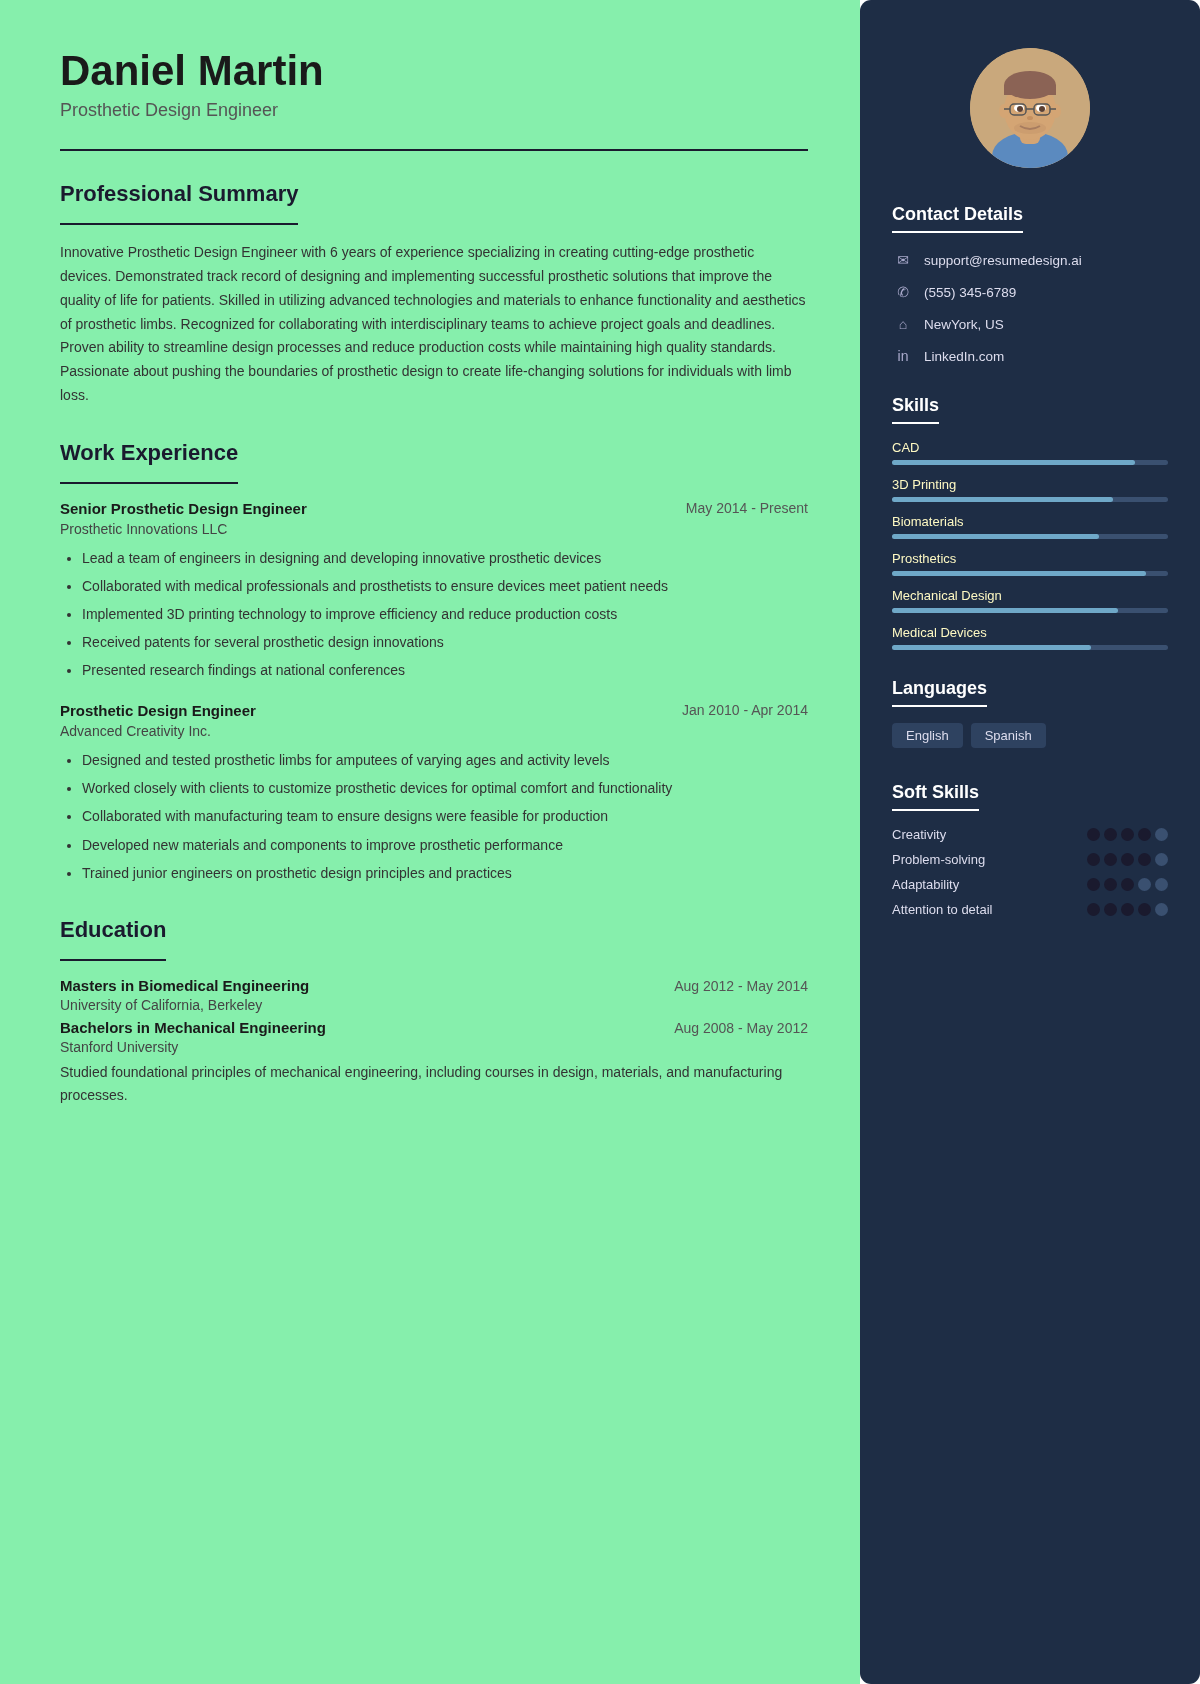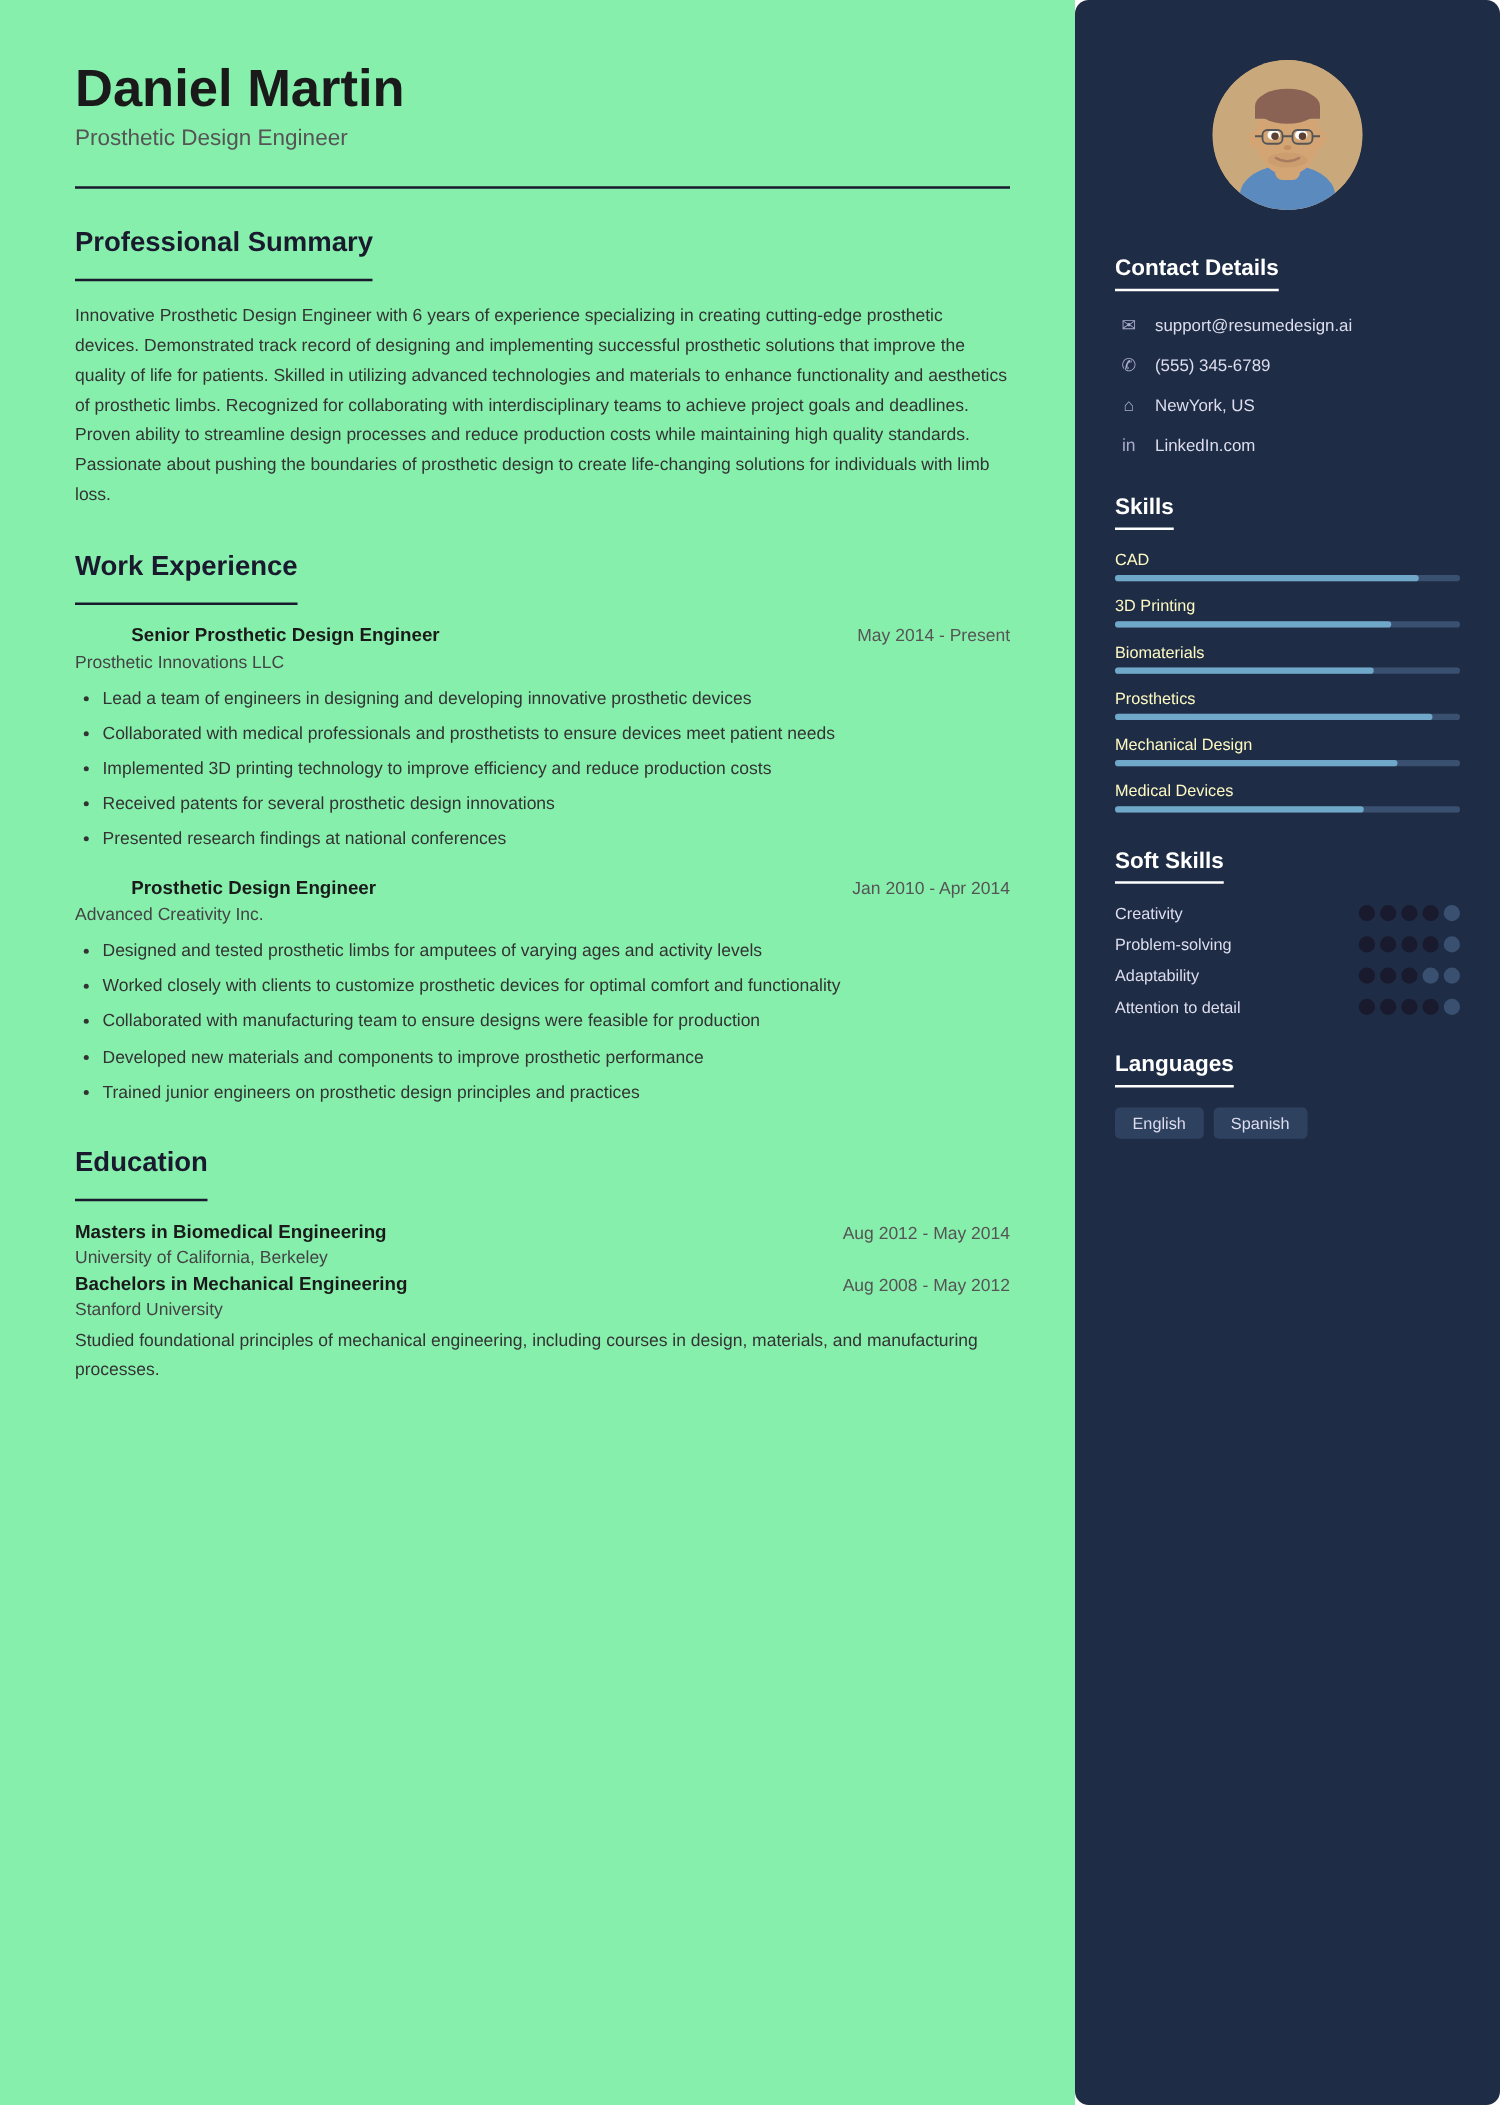--- a/index.html
+++ b/index.html
@@ -67,21 +67,20 @@
       color: #333;
       line-height: 1.7;
     }
 
     
     .job-header {
       display: flex;
       justify-content: space-between;
       align-items: flex-start;
       margin-bottom: 4px;
-      margin-left: 45px;
     }
 
     .job-title {
       font-size: 15px;
       font-weight: 700;
       color: #1a1a1a;
     }
 
     .job-dates {
       font-size: 14px;
@@ -448,20 +447,25 @@
           <div class="skill-item">
             <div class="skill-name">Medical Devices</div>
             <div class="skill-bar-bg">
               <div class="skill-bar-fill" style="width: 72%;"></div>
             </div>
           </div>
         </div>
     </div>
 
     <div class="right-section">
+      <div class="right-section-title">Languages</div>
+      <div id="languages-container"><span class="lang-badge">English</span><span class="lang-badge">Spanish</span></div>
+    </div>
+
+    <div class="right-section">
       <div class="right-section-title">Soft Skills</div>
       <div id="soft-skills-container">
           <div class="soft-skill-item">
             <span class="soft-skill-name">Creativity</span>
             <div class="dots">
               <div class="dot filled"></div>
               <div class="dot filled"></div>
               <div class="dot filled"></div>
               <div class="dot filled"></div>
               <div class="dot empty"></div>
@@ -493,19 +497,14 @@
               <div class="dot filled"></div>
               <div class="dot filled"></div>
               <div class="dot filled"></div>
               <div class="dot filled"></div>
               <div class="dot empty"></div>
             </div>
           </div>
         </div>
     </div>
 
-    <div class="right-section">
-      <div class="right-section-title">Languages</div>
-      <div id="languages-container"><span class="lang-badge">English</span><span class="lang-badge">Spanish</span></div>
-    </div>
-
   </div>
 </div>
 
 </body></html>

